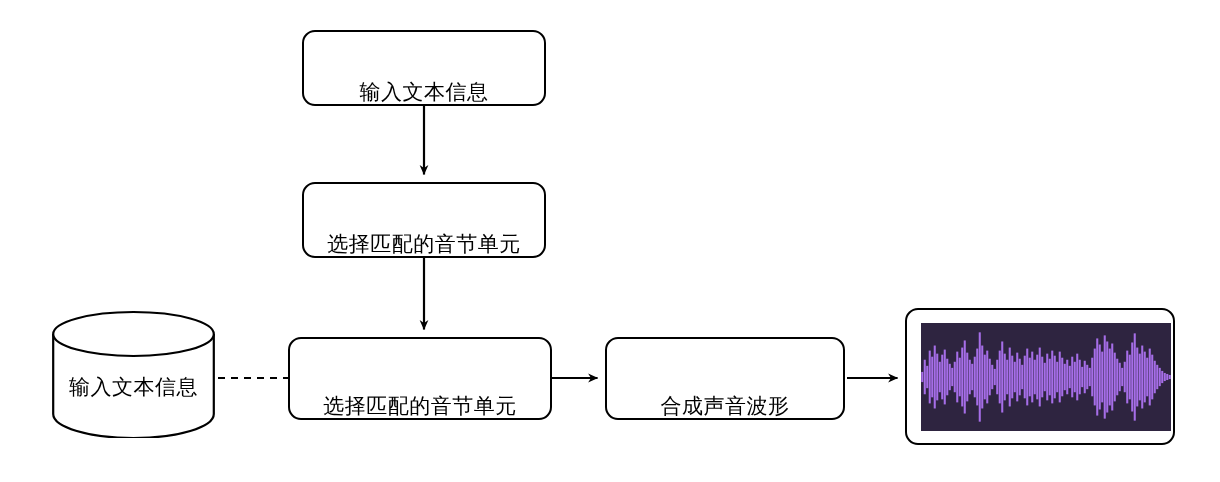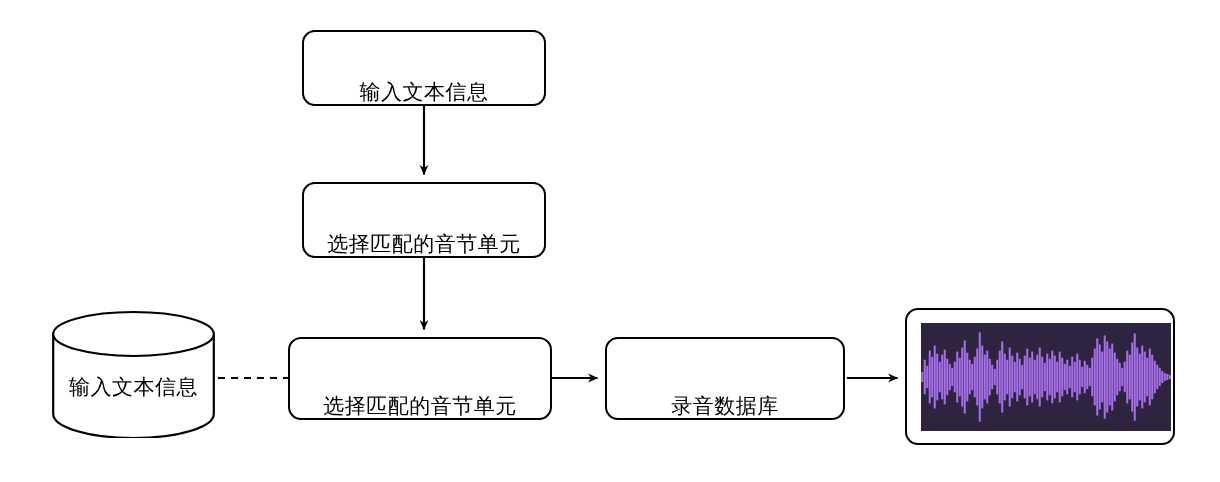--- a/index.html
+++ b/index.html
@@ -118,21 +118,21 @@
 
 <div class="node rounded-box" id="node-text-analysis">
   <span>选择匹配的音节单元</span>
 </div>
 
 <div class="node rounded-box" id="node-select-syllable">
   <span>选择匹配的音节单元</span>
 </div>
 
 <div class="node rounded-box" id="node-synthesize-wave">
-  <span>录音数据库</span>
+  <span>合成声音波形</span>
 </div>
 
 <div id="node-recording-db">
   <svg width="165" height="128" viewBox="0 0 165 128" xmlns="http://www.w3.org/2000/svg">
     <path d="M 2.2 24 L 2.2 104 A 80.3 24 0 0 0 162.8 104 L 162.8 24" fill="#ffffff" stroke="#000000" stroke-width="2.2"></path>
     <ellipse cx="82.5" cy="24" rx="80.3" ry="22" fill="#ffffff" stroke="#000000" stroke-width="2.2"></ellipse>
   </svg>
   <div class="db-label">输入文本信息</div>
 </div>
 

